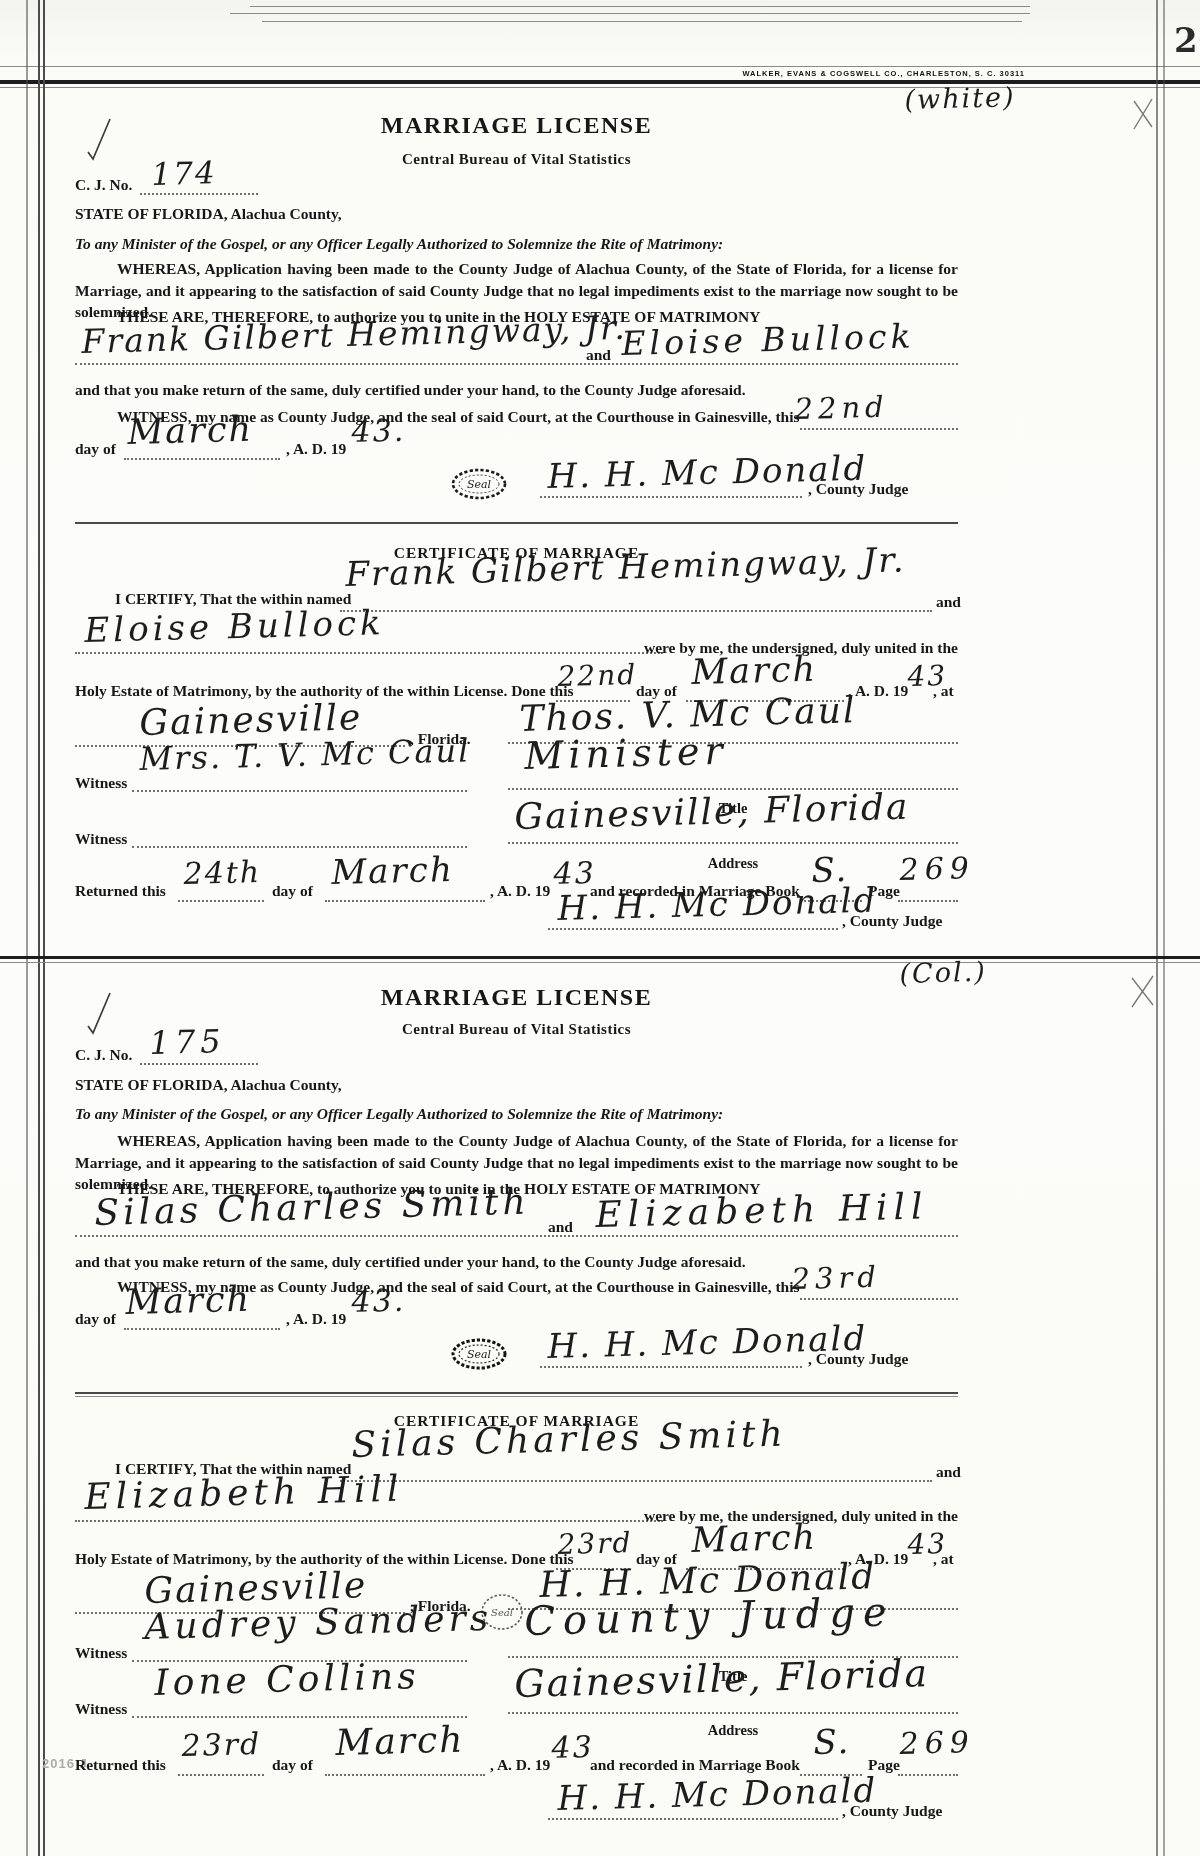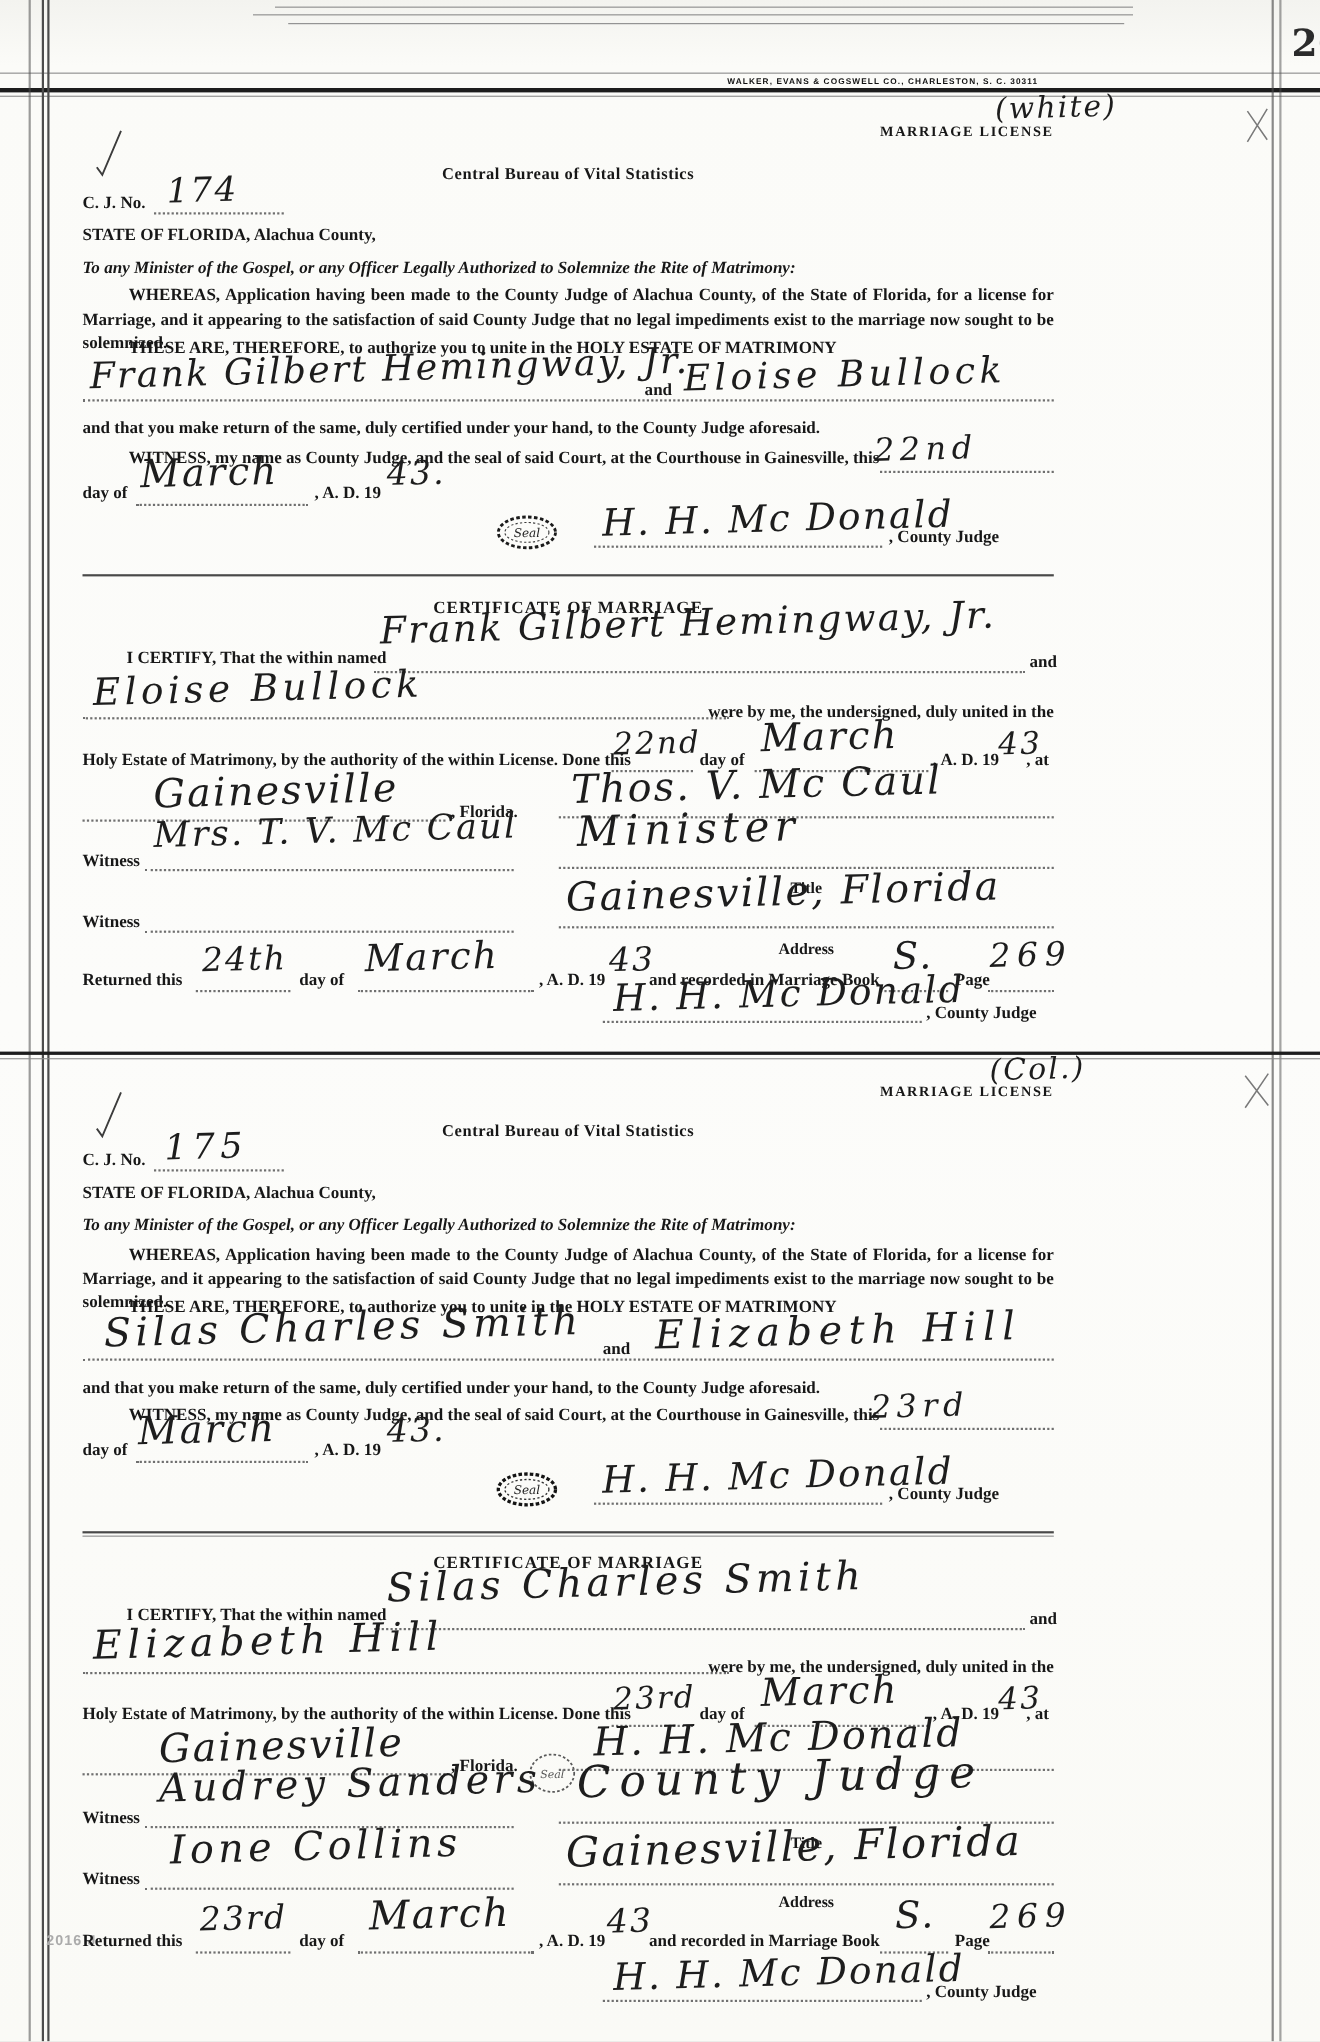--- a/index.html
+++ b/index.html
@@ -4,31 +4,31 @@
 <style>
   html,body{margin:0;padding:0;background:#e6e6e3;}
   .page{position:relative;width:1200px;height:1856px;margin:0 auto;overflow:hidden;
         background:linear-gradient(180deg,#f3f3ef 0,#fbfbf8 60px,#fcfcfa 50%,#faFAf6 100%);
         font-family:"Liberation Serif",serif;}
   .abs{position:absolute;}
   .p{font-family:"Liberation Serif",serif;font-weight:bold;font-size:15.5px;color:#171717;white-space:nowrap;}
   .pj{white-space:normal;text-align:justify;line-height:21.5px;}
   .it{font-style:italic;}
   .ctr{text-align:center;}
-  .hd{font-size:13px;letter-spacing:1.5px;text-align:right;}
+  .hd{font-size:24px;letter-spacing:1.5px;}
   .sub{font-size:15px;letter-spacing:.5px;}
   .sm{font-size:14.5px;}
   .h{font-family:"DejaVu Serif",serif;font-style:italic;color:#1d1d1d;white-space:nowrap;
      letter-spacing:2px;transform:rotate(-1.5deg);transform-origin:left bottom;}
   .dot{border-bottom:2px dotted #6f6f6f;height:0;}
   .hl{background:#1d1d1d;}
   .thin{background:#8a8a8a;}
   .vl{background:#4c4c4c;}
   .wm{font-family:"Liberation Sans",sans-serif;color:#ababab;font-size:13px;letter-spacing:1px;font-weight:bold;}
-  .printer{font-family:"Liberation Sans",sans-serif;font-size:7.5px;font-weight:bold;letter-spacing:1px;color:#101010;text-align:center;}
+  .printer{font-family:"Liberation Sans",sans-serif;font-size:7.5px;font-weight:bold;letter-spacing:1px;color:#101010;text-align:right;}
   .corner{font-family:"DejaVu Serif",serif;font-weight:bold;font-size:34px;color:#2b2b2b;}
 </style>
 </head>
 <body>
 
 <div class="page">
 
   <div class="abs thin" style="left:250px;top:6px;width:780px;height:1px"></div>
   <div class="abs thin" style="left:230px;top:13px;width:800px;height:1px"></div>
   <div class="abs thin" style="left:262px;top:21px;width:760px;height:1px"></div>

